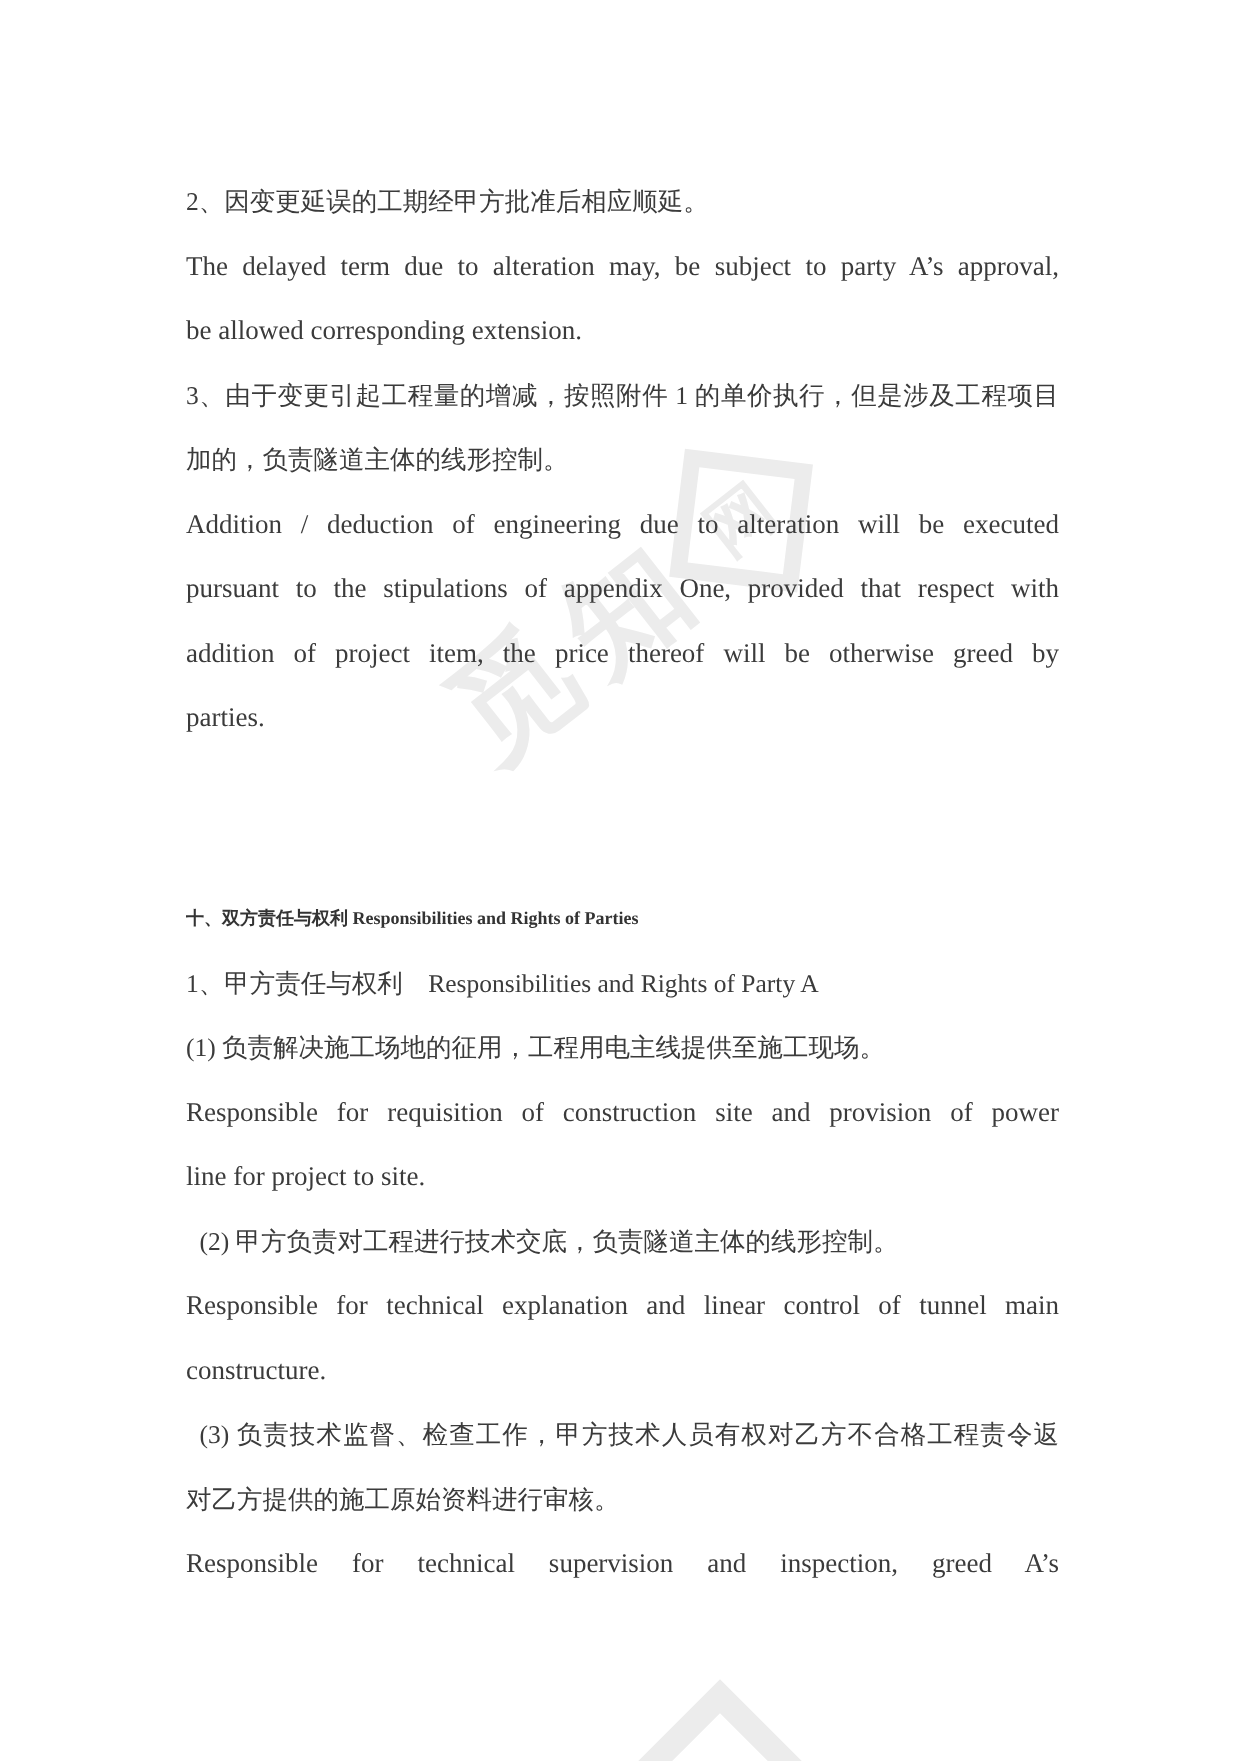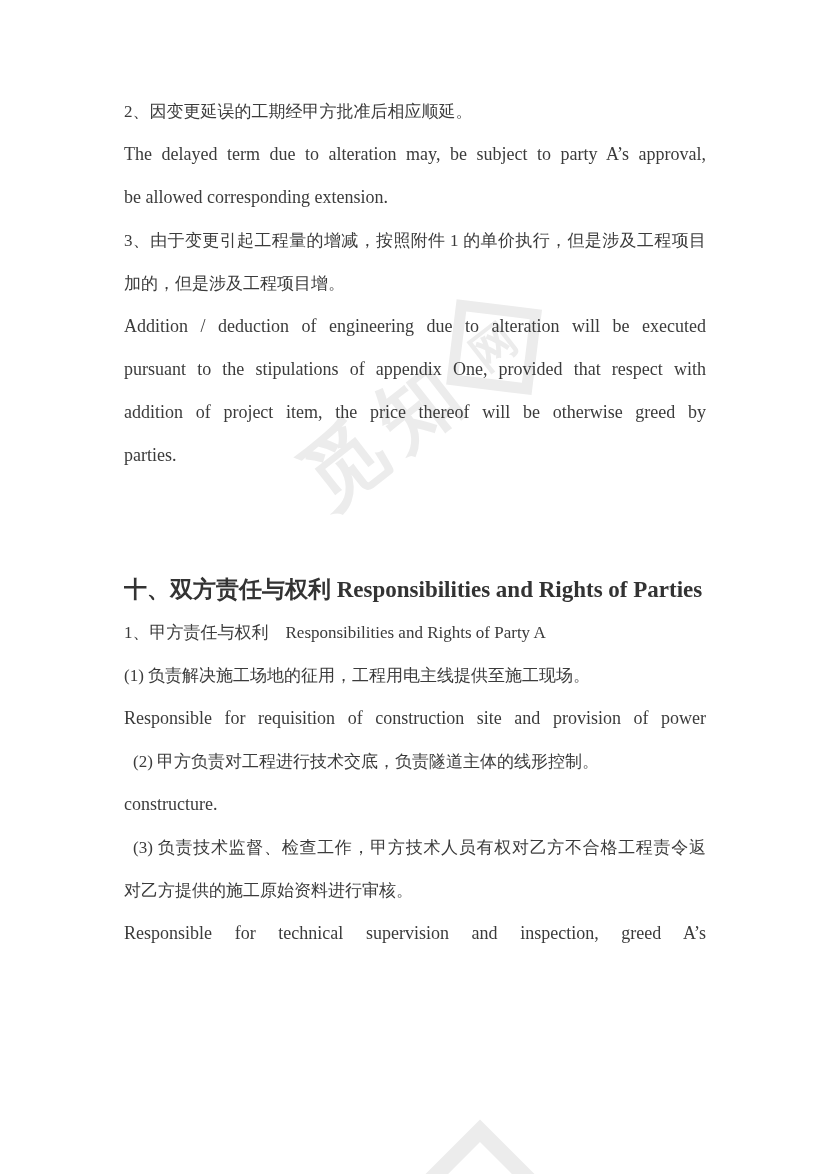--- a/index.html
+++ b/index.html
@@ -63,21 +63,21 @@
   }
   .wm-bottom .wm-diamond {
     width: 96px;
     height: 96px;
     border-width: 16px;
   }
   
   .content {
     position: absolute;
     left: 124px;
-    top: 90px;
+    top: 113px;
     width: 582px;
     z-index: 1;
   }
   .ln {
     margin: 0;
     height: 43px;
     line-height: 43px;
     color: #3b3b3b;
     overflow: hidden;
   }
@@ -91,21 +91,21 @@
   }
   .just {
     text-align: justify;
     text-align-last: justify;
   }
   .indent {
     padding-left: 9px;
   }
   .heading {
     font-weight: 700;
-    font-size: 23px;
+    font-size: 12px;
     color: #333333;
   }
   .spacer {
     height: 91px;
   }
 </style>
 </head>
 <body>
 
 <div class="page">
@@ -122,32 +122,34 @@
     <span class="wm-diamond">
       
     </span>
   </div>
 
   <div class="content">
     <p class="ln cjk">2、因变更延误的工期经甲方批准后相应顺延。</p>
     <p class="ln en just">The delayed term due to alteration may, be subject to party A’s approval,</p>
     <p class="ln en">be allowed corresponding extension.</p>
     <p class="ln cjk just">3、由于变更引起工程量的增减，按照附件 1 的单价执行，但是涉及工程项目增</p>
-    <p class="ln cjk">加的，但是涉及工程项目增。</p>
+    <p class="ln cjk">加的，负责隧道主体的线形控制。</p>
     <p class="ln en just">Addition / deduction of engineering due to alteration will be executed</p>
     <p class="ln en just">pursuant to the stipulations of appendix One, provided that respect with</p>
     <p class="ln en just">addition of project item, the price thereof will be otherwise greed by</p>
     <p class="ln en">parties.</p>
 
     <div class="spacer"></div>
 
     <p class="ln cjk heading">十、双方责任与权利 Responsibilities and Rights of Parties</p>
     <p class="ln cjk">1、甲方责任与权利　Responsibilities and Rights of Party A</p>
     <p class="ln cjk">(1) 负责解决施工场地的征用，工程用电主线提供至施工现场。</p>
     <p class="ln en just">Responsible for requisition of construction site and provision of power</p>
+    <p class="ln en">line for project to site.</p>
     <p class="ln cjk indent">(2) 甲方负责对工程进行技术交底，负责隧道主体的线形控制。</p>
+    <p class="ln en just">Responsible for technical explanation and linear control of tunnel main</p>
     <p class="ln en">constructure.</p>
     <p class="ln cjk just indent">(3) 负责技术监督、检查工作，甲方技术人员有权对乙方不合格工程责令返工，</p>
     <p class="ln cjk">对乙方提供的施工原始资料进行审核。</p>
     <p class="ln en just">Responsible for technical supervision and inspection, greed A’s</p>
   </div>
 
 </div>
 
 </body></html>

